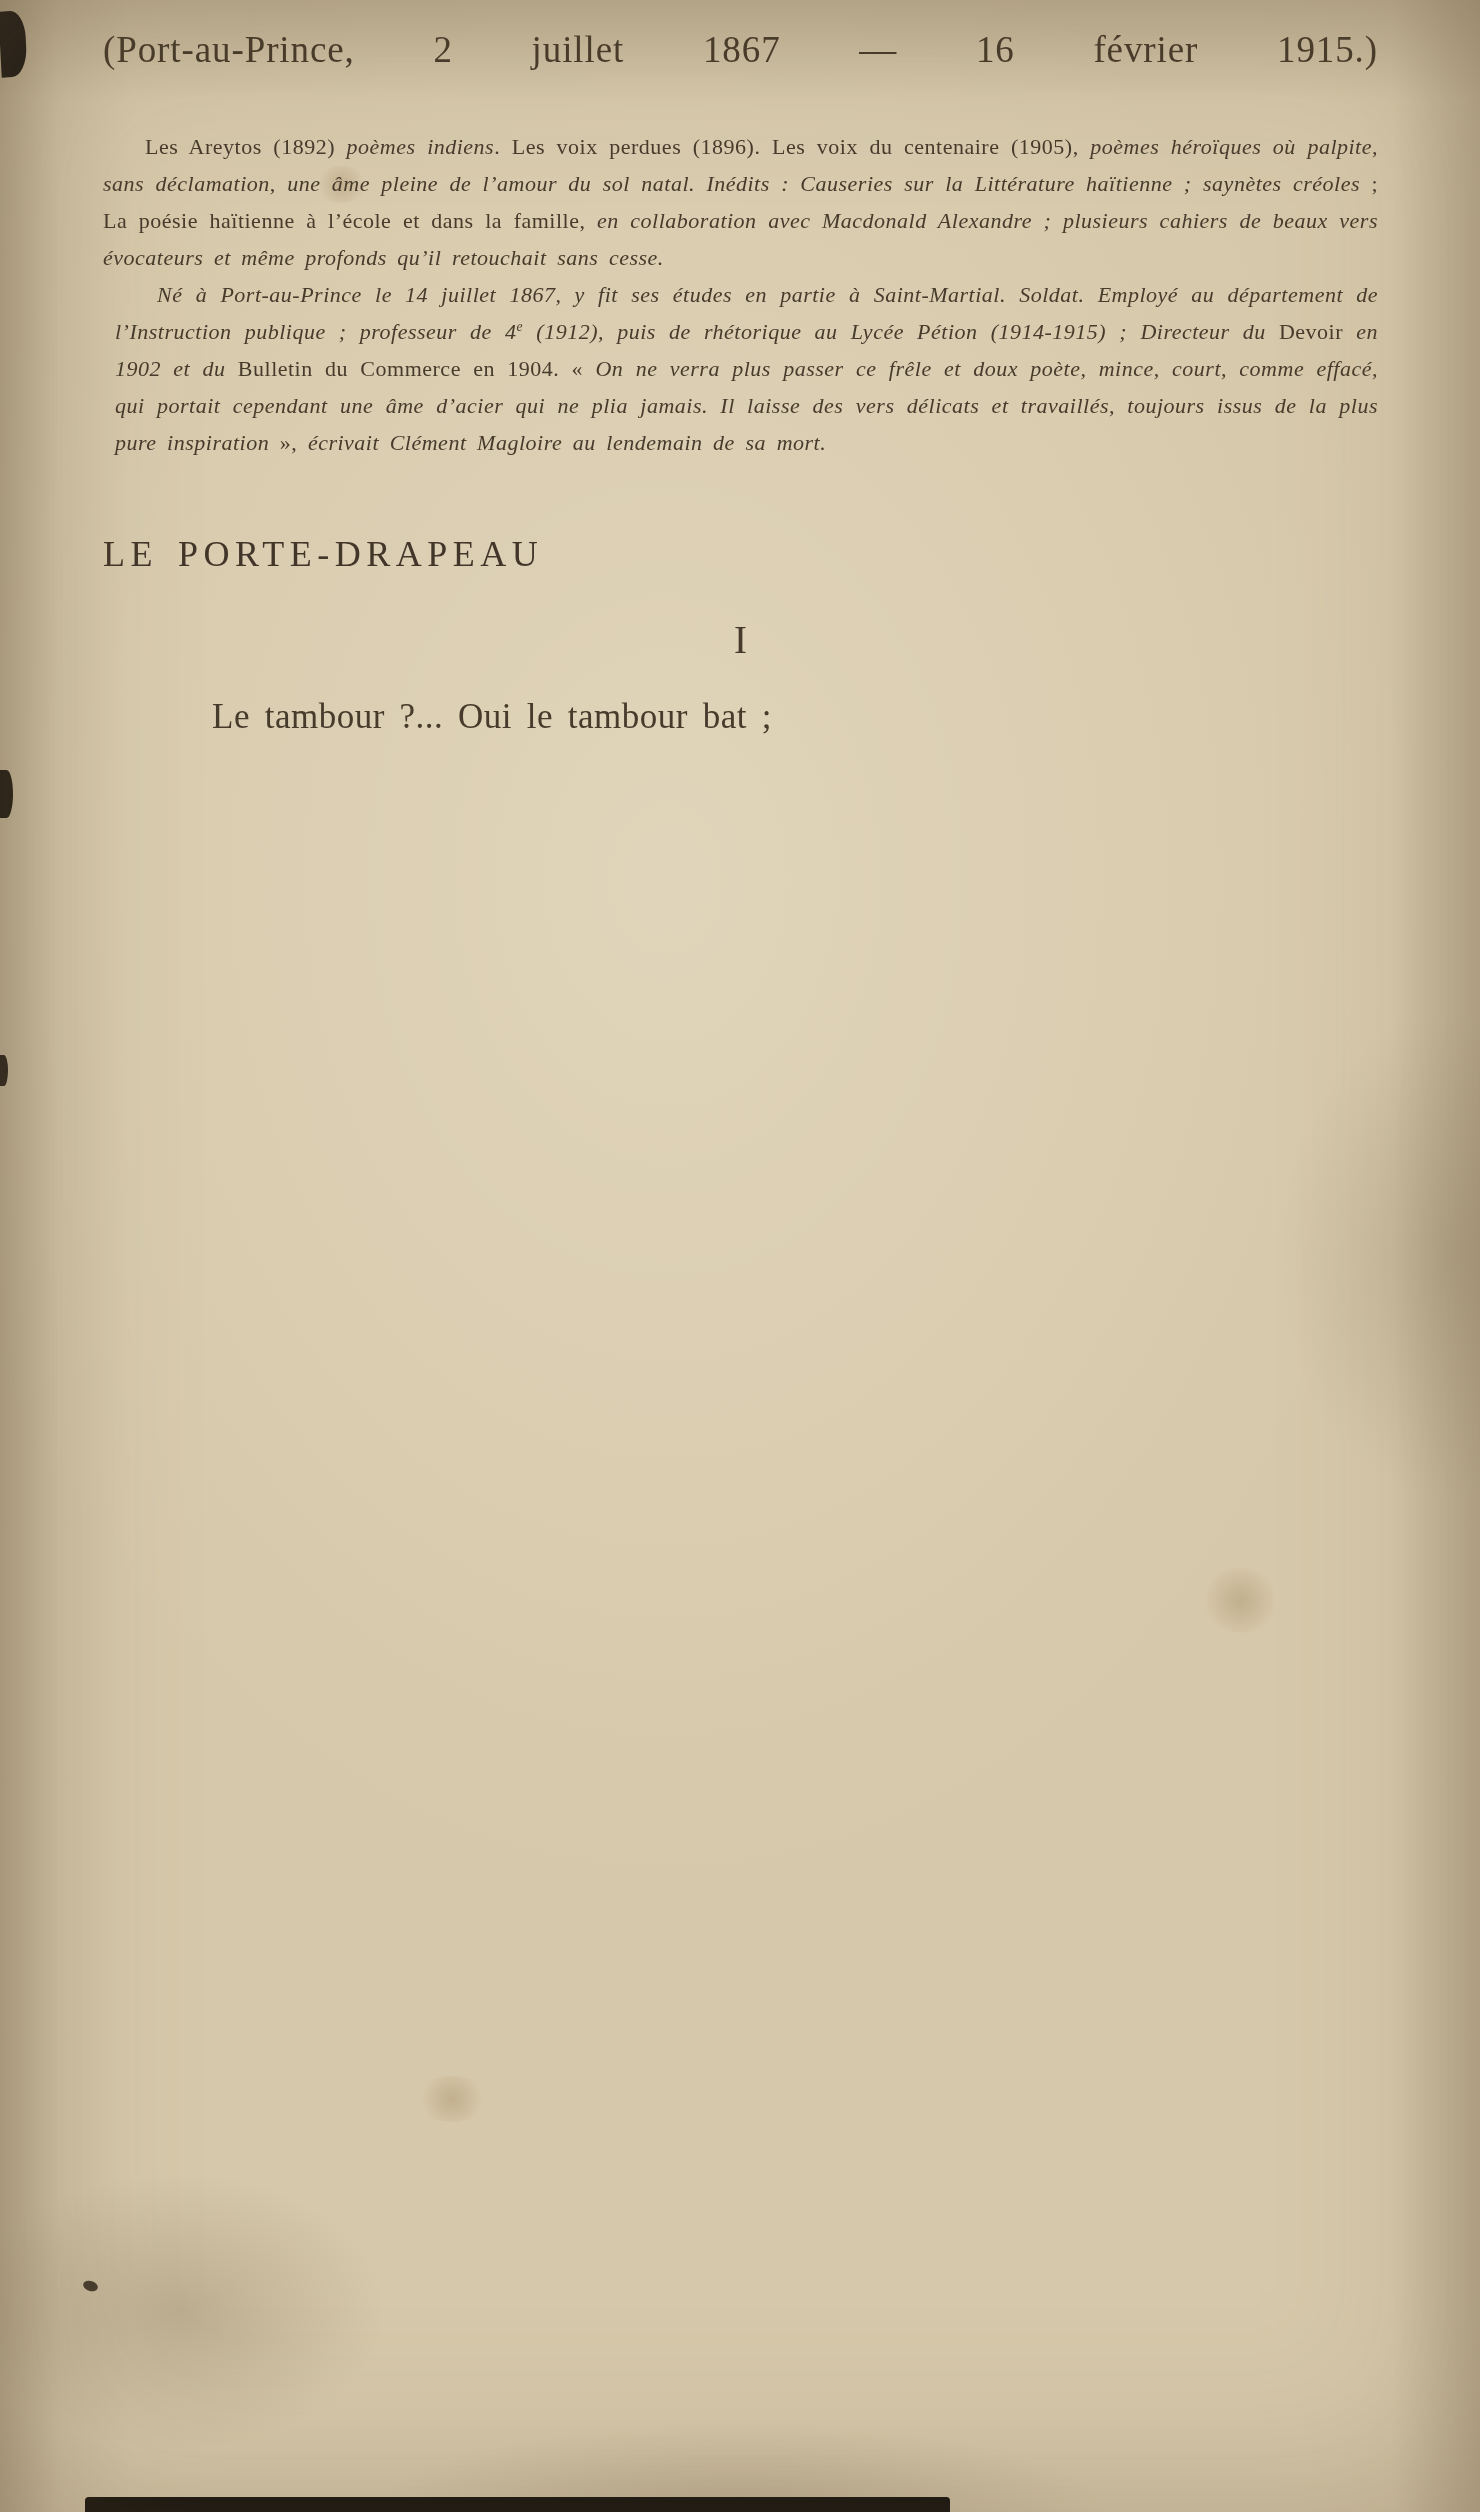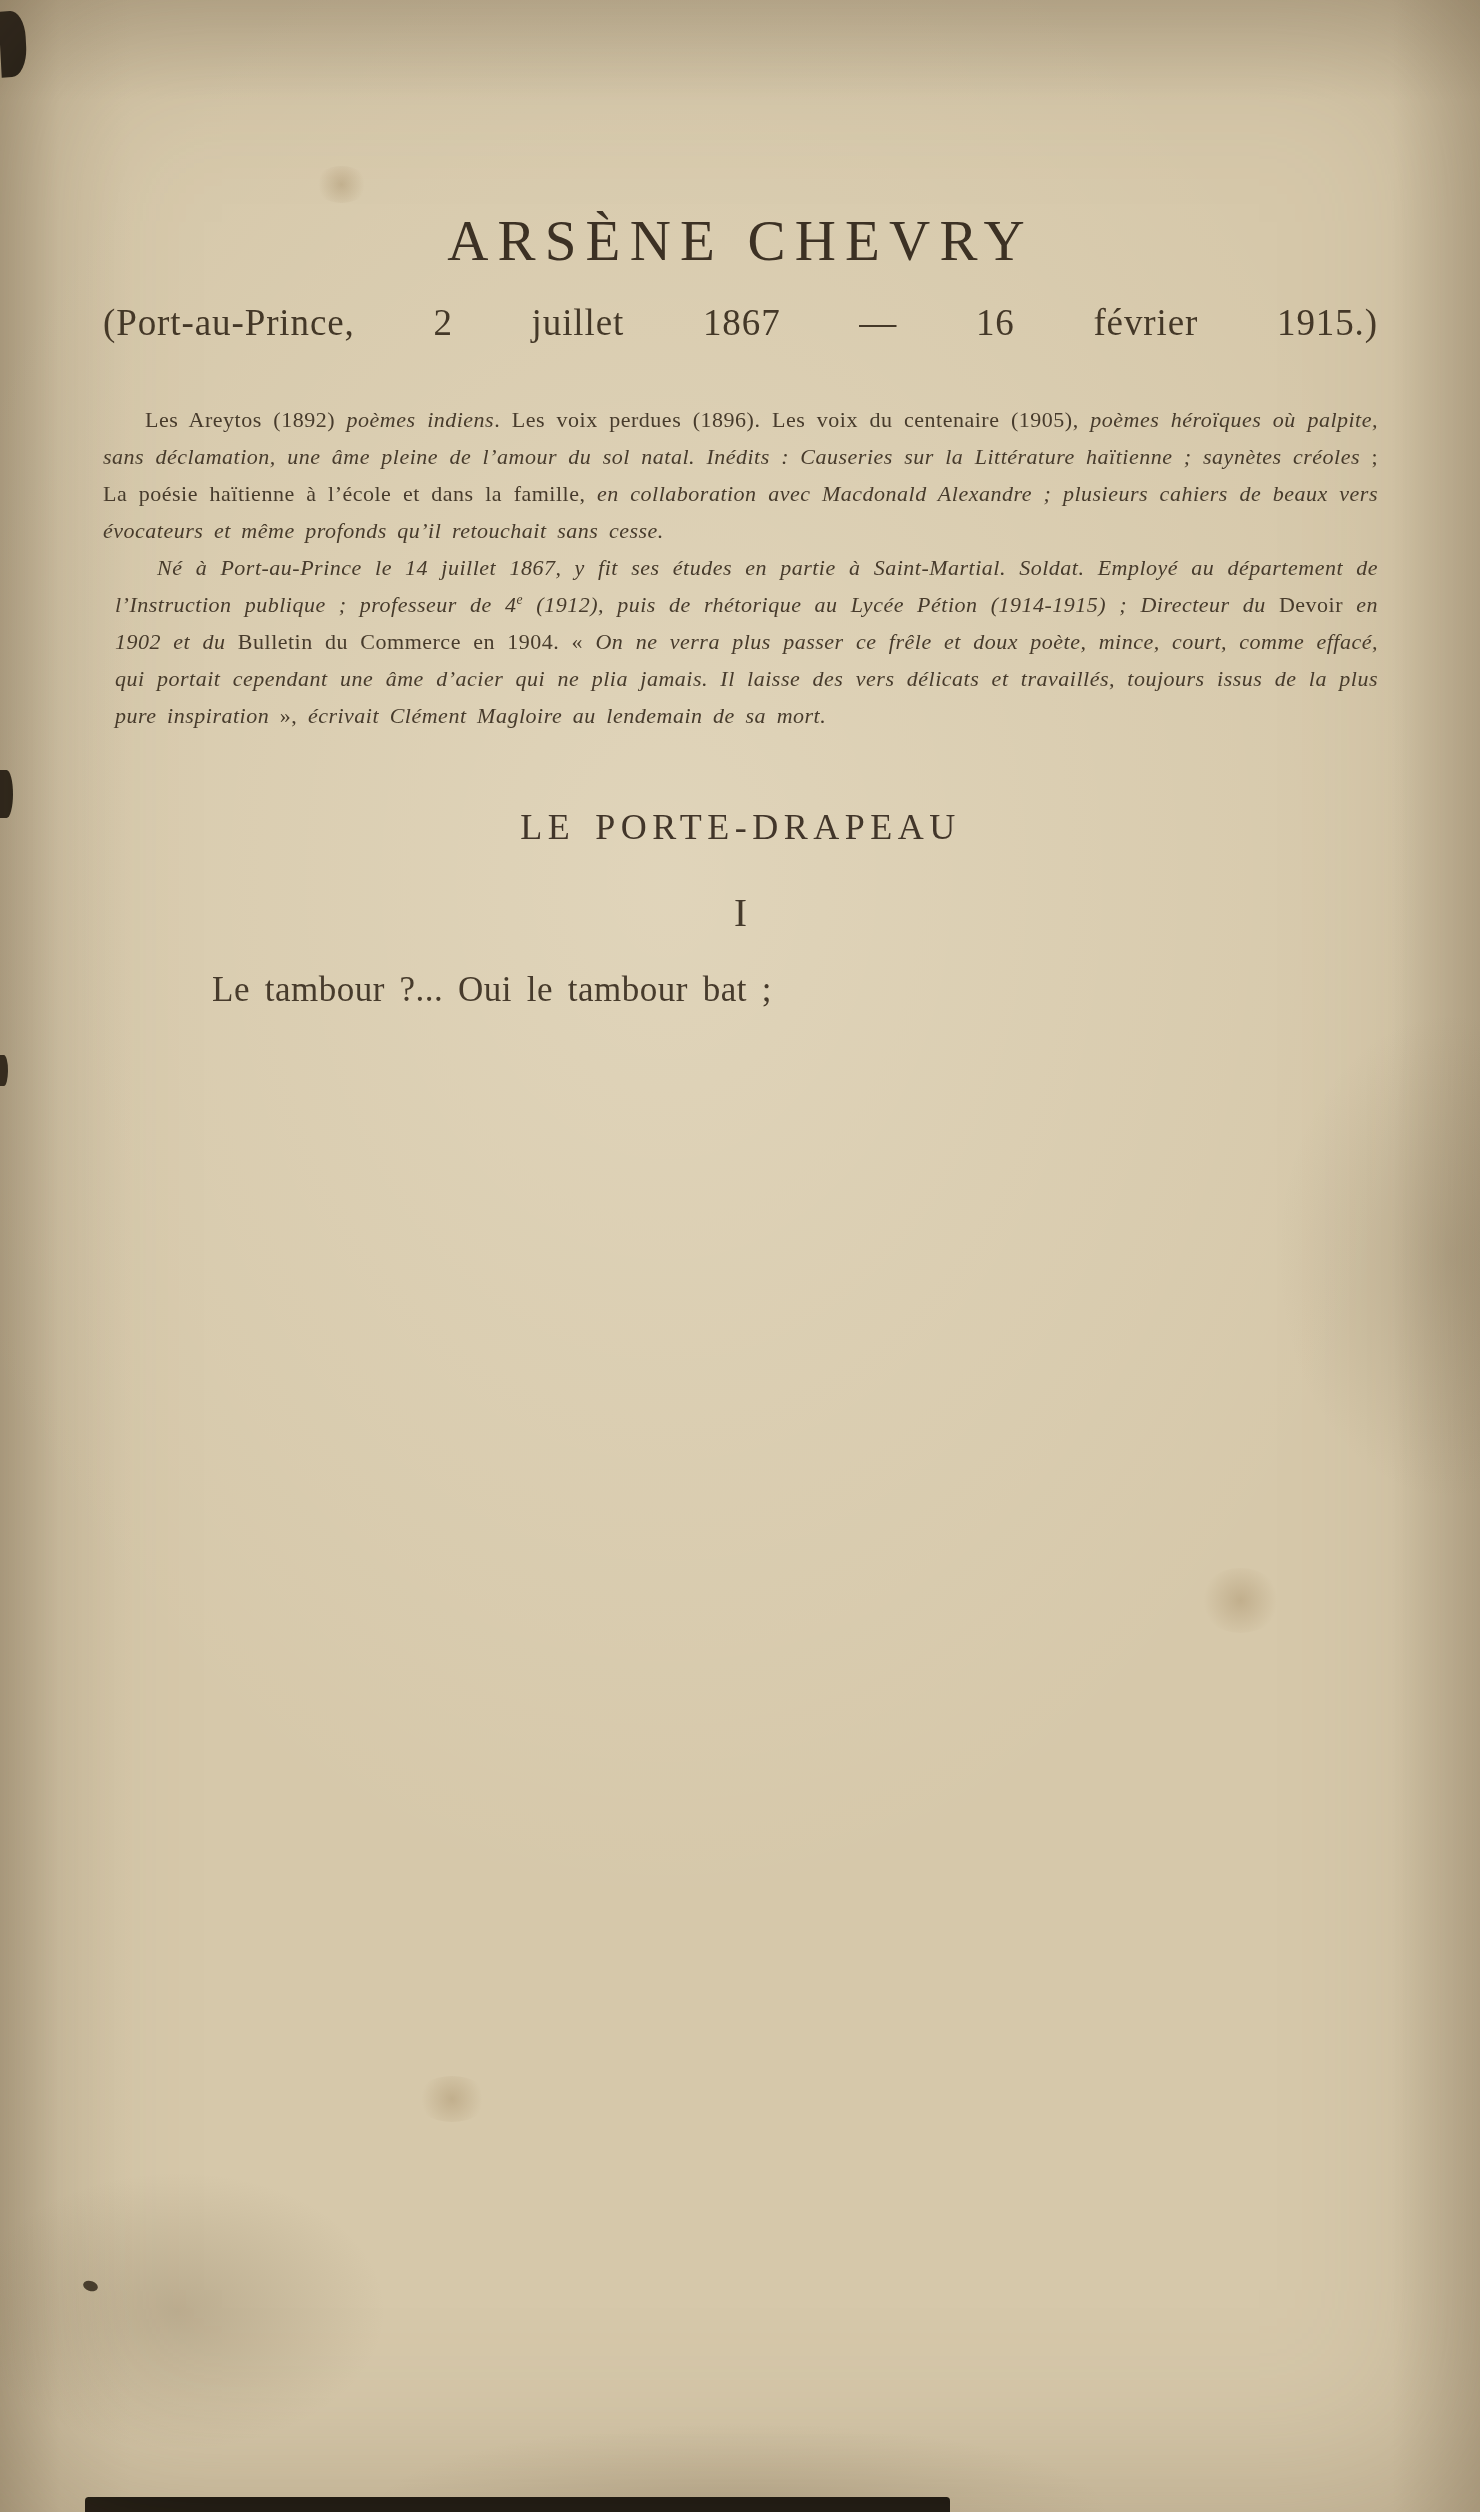--- a/index.html
+++ b/index.html
@@ -57,21 +57,20 @@
     word-spacing: 4.6px;
     text-align: justify;
     text-indent: 42px;
     color: #473b2c;
   }
   .paragraphs p + p { margin-top: 0; margin-left: 12px; }
   .it { font-style: italic; }
   sup { font-size: 0.62em; line-height: 0; }
   .section-heading {
     margin-top: 72px;
-    text-align: center;
     font-size: 36px;
     font-weight: 400;
     letter-spacing: 5.5px;
     word-spacing: 5.5px;
     color: #42362a;
   }
   .section-numeral {
     margin-top: 42px;
     text-align: center;
     font-size: 39px;
@@ -128,21 +127,20 @@
 <body>
 
 <div class="page" style="--paper: #d6c8aa; --ink: #46392b;">
 
   <div class="artifact fox-spot fox-1"></div>
   <div class="artifact fox-spot fox-2"></div>
   <div class="artifact fox-spot fox-3"></div>
 
   <div class="content">
 
-    <h1 class="title">ARSÈNE CHEVRY</h1>
 
     <div class="subtitle">(Port-au-Prince, 2 juillet 1867 — 16 février 1915.)</div>
 
     <div class="paragraphs">
         <p><span>Les Areytos (1892) </span><span class="it">poèmes indiens</span><span>. Les voix perdues (1896). Les voix du centenaire (1905), </span><span class="it">poèmes héroïques où palpite, sans déclamation, une âme pleine de l’amour du sol natal. Inédits : Causeries sur la Littérature haïtienne ; saynètes créoles</span><span> ; La poésie haïtienne à l’école et dans la famille, </span><span class="it">en collaboration avec Macdonald Alexandre ; plusieurs cahiers de beaux vers évocateurs et même profonds qu’il retouchait sans cesse.</span></p>
         <p><span class="it">Né à Port-au-Prince le 14 juillet 1867, y fit ses études en partie à Saint-Martial. Soldat. Employé au département de l’Instruction publique ; professeur de 4</span><sup class="it">e</sup><span class="it"> (1912), puis de rhétorique au Lycée Pétion (1914-1915) ; Directeur du </span><span>Devoir</span><span class="it"> en 1902 et du </span><span>Bulletin du Commerce en 1904. « </span><span class="it">On ne verra plus passer ce frêle et doux poète, mince, court, comme effacé, qui portait cependant une âme d’acier qui ne plia jamais. Il laisse des vers délicats et travaillés, toujours issus de la plus pure inspiration</span><span> », </span><span class="it">écrivait Clément Magloire au lendemain de sa mort.</span></p>
       </div>
 
     <h2 class="section-heading">LE PORTE-DRAPEAU</h2>
 

